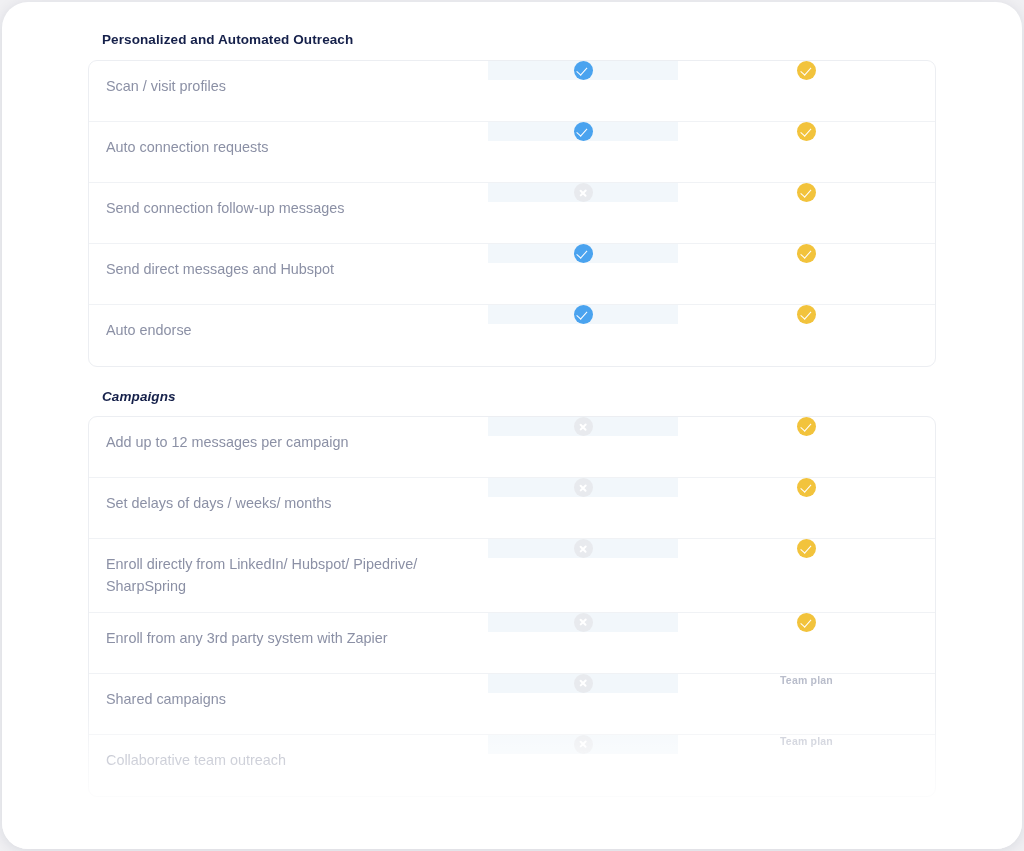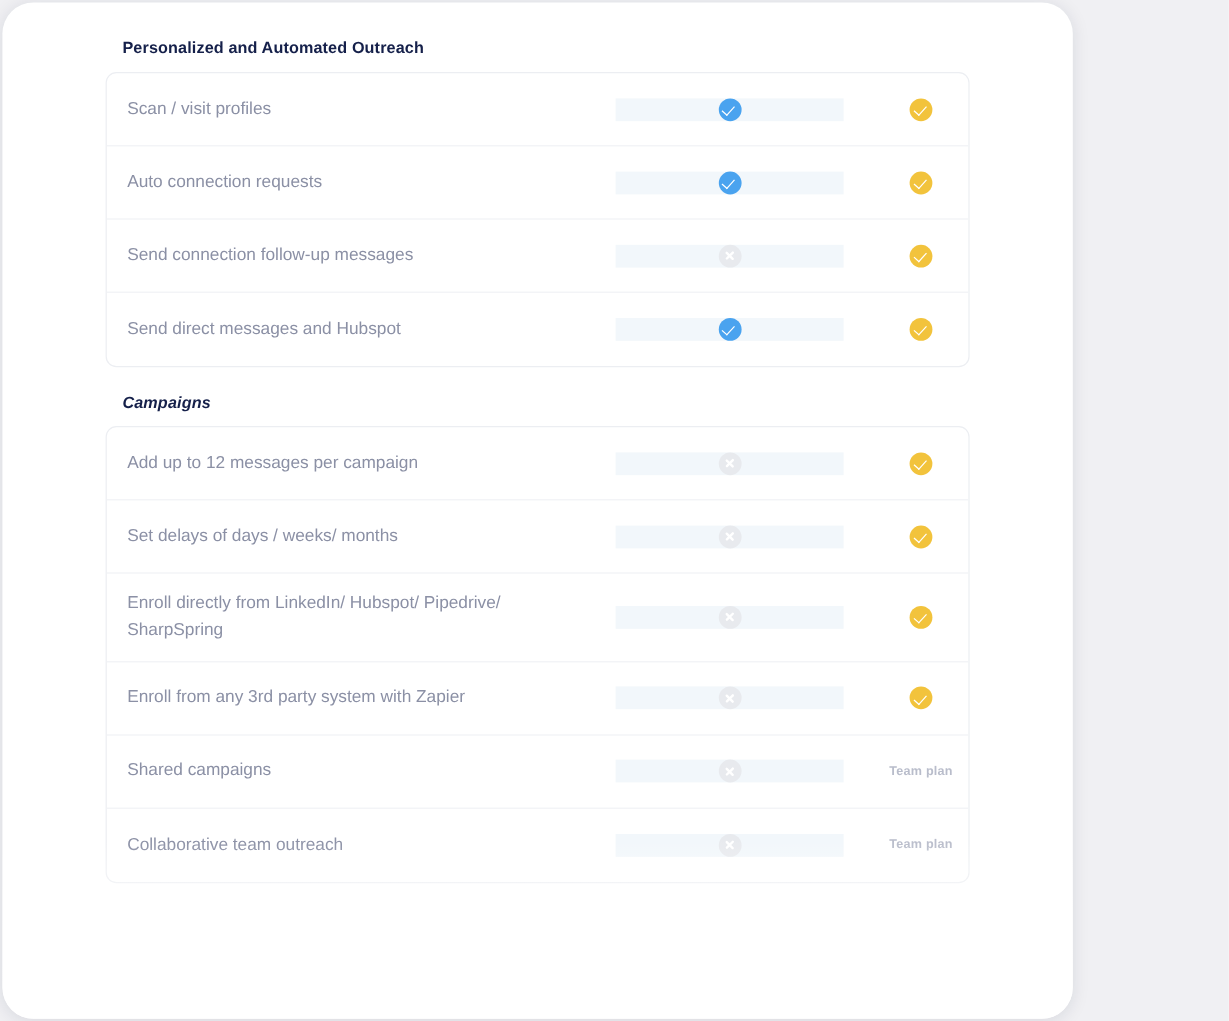--- a/index.html
+++ b/index.html
@@ -15,21 +15,21 @@
     background: #f0f0f3;
     font-family: "Liberation Sans", "DejaVu Sans", sans-serif;
     -webkit-font-smoothing: antialiased;
   }
 
   
   .page-card {
     position: absolute;
     left: 2px;
     top: 2px;
-    width: 892px;
+    width: 1020px;
     height: 847px;
     background: #ffffff;
     border-radius: 26px;
     box-shadow: 0 2px 14px rgba(20, 30, 60, .10);
     overflow: hidden;
   }
 
   .scroll-area {
     position: absolute;
     inset: 0;
@@ -56,25 +56,24 @@
   .feature-table {
     border: 1px solid #eceef2;
     border-radius: 9px;
     overflow: hidden;
     background: #fff;
   }
 
   
   .frow {
     display: flex;
-    align-items: center;
+    align-items: flex-start;
     min-height: 61px;
     border-bottom: 1px solid #f0f2f5;
     position: relative;
-    gap: 25px;
   }
   .frow:last-child { border-bottom: none; }
 
   .cell-label {
     flex: 0 0 399px;
     display: flex;
     align-items: center;
     padding: 14px 18px 14px 17px;
     font-size: 14.4px;
     line-height: 1.55;
@@ -197,20 +196,29 @@
             </div>
             <div class="frow">
               <div class="cell-label">Send direct messages and Hubspot</div>
               <div class="cell-plan highlight">
                 <span class="ico ico-check-blue"></span>
               </div>
               <div class="cell-plan last">
                 <span class="ico ico-check-gold"></span>
               </div>
             </div>
+            <div class="frow">
+              <div class="cell-label">Auto endorse</div>
+              <div class="cell-plan highlight">
+                <span class="ico ico-check-blue"></span>
+              </div>
+              <div class="cell-plan last">
+                <span class="ico ico-check-gold"></span>
+              </div>
+            </div>
           </div>
         </section>
         <section class="section">
           <h2 class="section-title">Campaigns</h2>
           <div class="feature-table">
             <div class="frow">
               <div class="cell-label">Add up to 12 messages per campaign</div>
               <div class="cell-plan highlight">
                 <span class="ico ico-x-gray"></span>
               </div>

